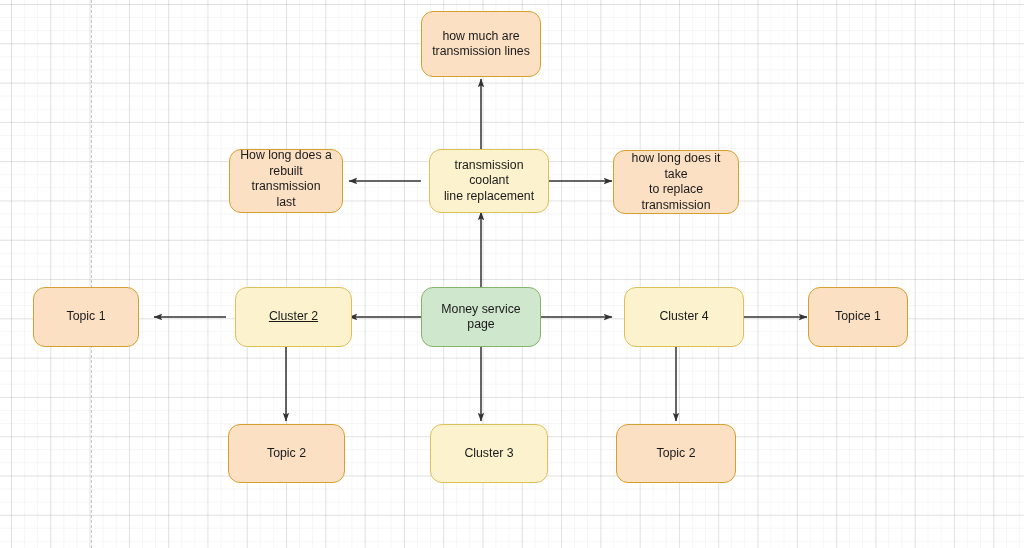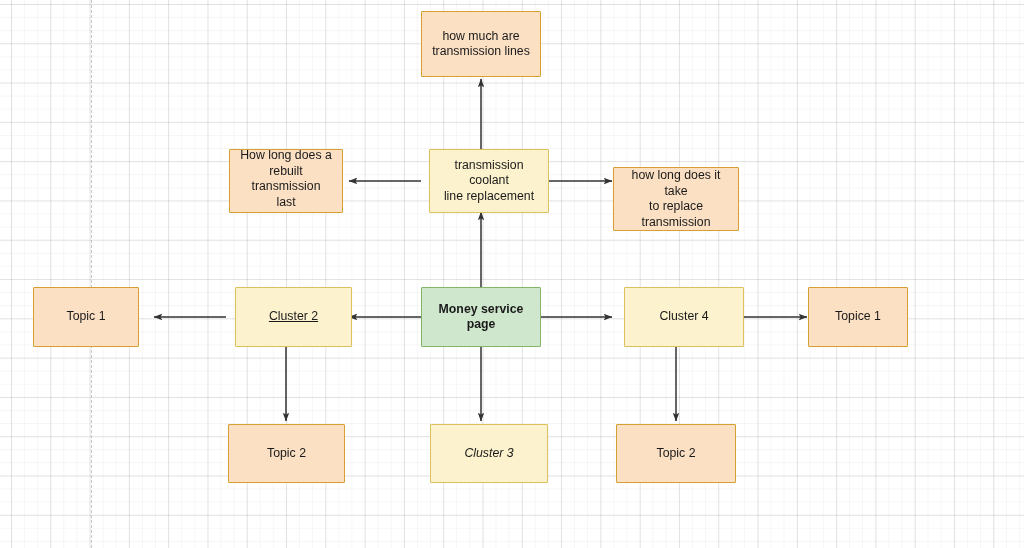--- a/index.html
+++ b/index.html
@@ -37,41 +37,41 @@
     position: absolute;
     left: 0;
     top: 0;
     width: 1024px;
     height: 548px;
     pointer-events: none;
   }
   .node {
     position: absolute;
     box-sizing: border-box;
-    border-radius: 1px;
+    border-radius: 12px;
     border-width: 1.3px;
     border-style: solid;
     display: flex;
     align-items: center;
     justify-content: center;
     text-align: center;
     font-size: 12.3px;
     line-height: 15.5px;
     color: #1a1a1a;
     font-family: "Liberation Sans", sans-serif;
     padding: 2px 6px;
   }
   .node .label {
     display: block;
     width: 100%;
     white-space: pre-line;
   }
   .fill-peach  { background: #fbe0c4; border-color: #d6a030; }
   .fill-yellow { background: #fdf2ce; border-color: #dcc05c; margin-left: 8px; }
-  .fill-green  { background: #cfe7cd; border-color: #84b568; font-weight: bold; }
+  .fill-green  { background: #cfe7cd; border-color: #84b568; }
 </style>
 </head>
 <body>
 
 <div id="canvas">
 
   <div class="page-guide" style="left:91px;"></div>
 
   <svg id="svg-edges" viewBox="0 0 1024 548" xmlns="http://www.w3.org/2000/svg">
     <defs>
@@ -114,21 +114,21 @@
     <span class="label">How long does a
 rebuilt transmission
 last</span>
   </div>
 
   <div class="node fill-yellow" style="left:421px; top:149px; width:120px; height:64px;">
     <span class="label">transmission coolant
 line replacement</span>
   </div>
 
-  <div class="node fill-peach" style="left:613px; top:167px; width:126px; height:64px;">
+  <div class="node fill-peach" style="left:613px; top:150px; width:126px; height:64px;">
     <span class="label">how long does it take
 to replace
 transmission</span>
   </div>
 
   <div class="node fill-peach" style="left:33px; top:287px; width:106px; height:60px;">
     <span class="label">Topic 1</span>
   </div>
 
   <div class="node fill-yellow" style="left:227px; top:287px; width:117px; height:60px;text-decoration:underline;">
@@ -144,21 +144,21 @@
   </div>
 
   <div class="node fill-peach" style="left:808px; top:287px; width:100px; height:60px;">
     <span class="label">Topice 1</span>
   </div>
 
   <div class="node fill-peach" style="left:228px; top:424px; width:117px; height:59px;">
     <span class="label">Topic 2</span>
   </div>
 
-  <div class="node fill-yellow" style="left:422px; top:424px; width:118px; height:59px;font-style:italic;">
+  <div class="node fill-yellow" style="left:422px; top:424px; width:118px; height:59px;">
     <span class="label">Cluster 3</span>
   </div>
 
   <div class="node fill-peach" style="left:616px; top:424px; width:120px; height:59px;">
     <span class="label">Topic 2</span>
   </div>
 
 </div>
 
 </body></html>

